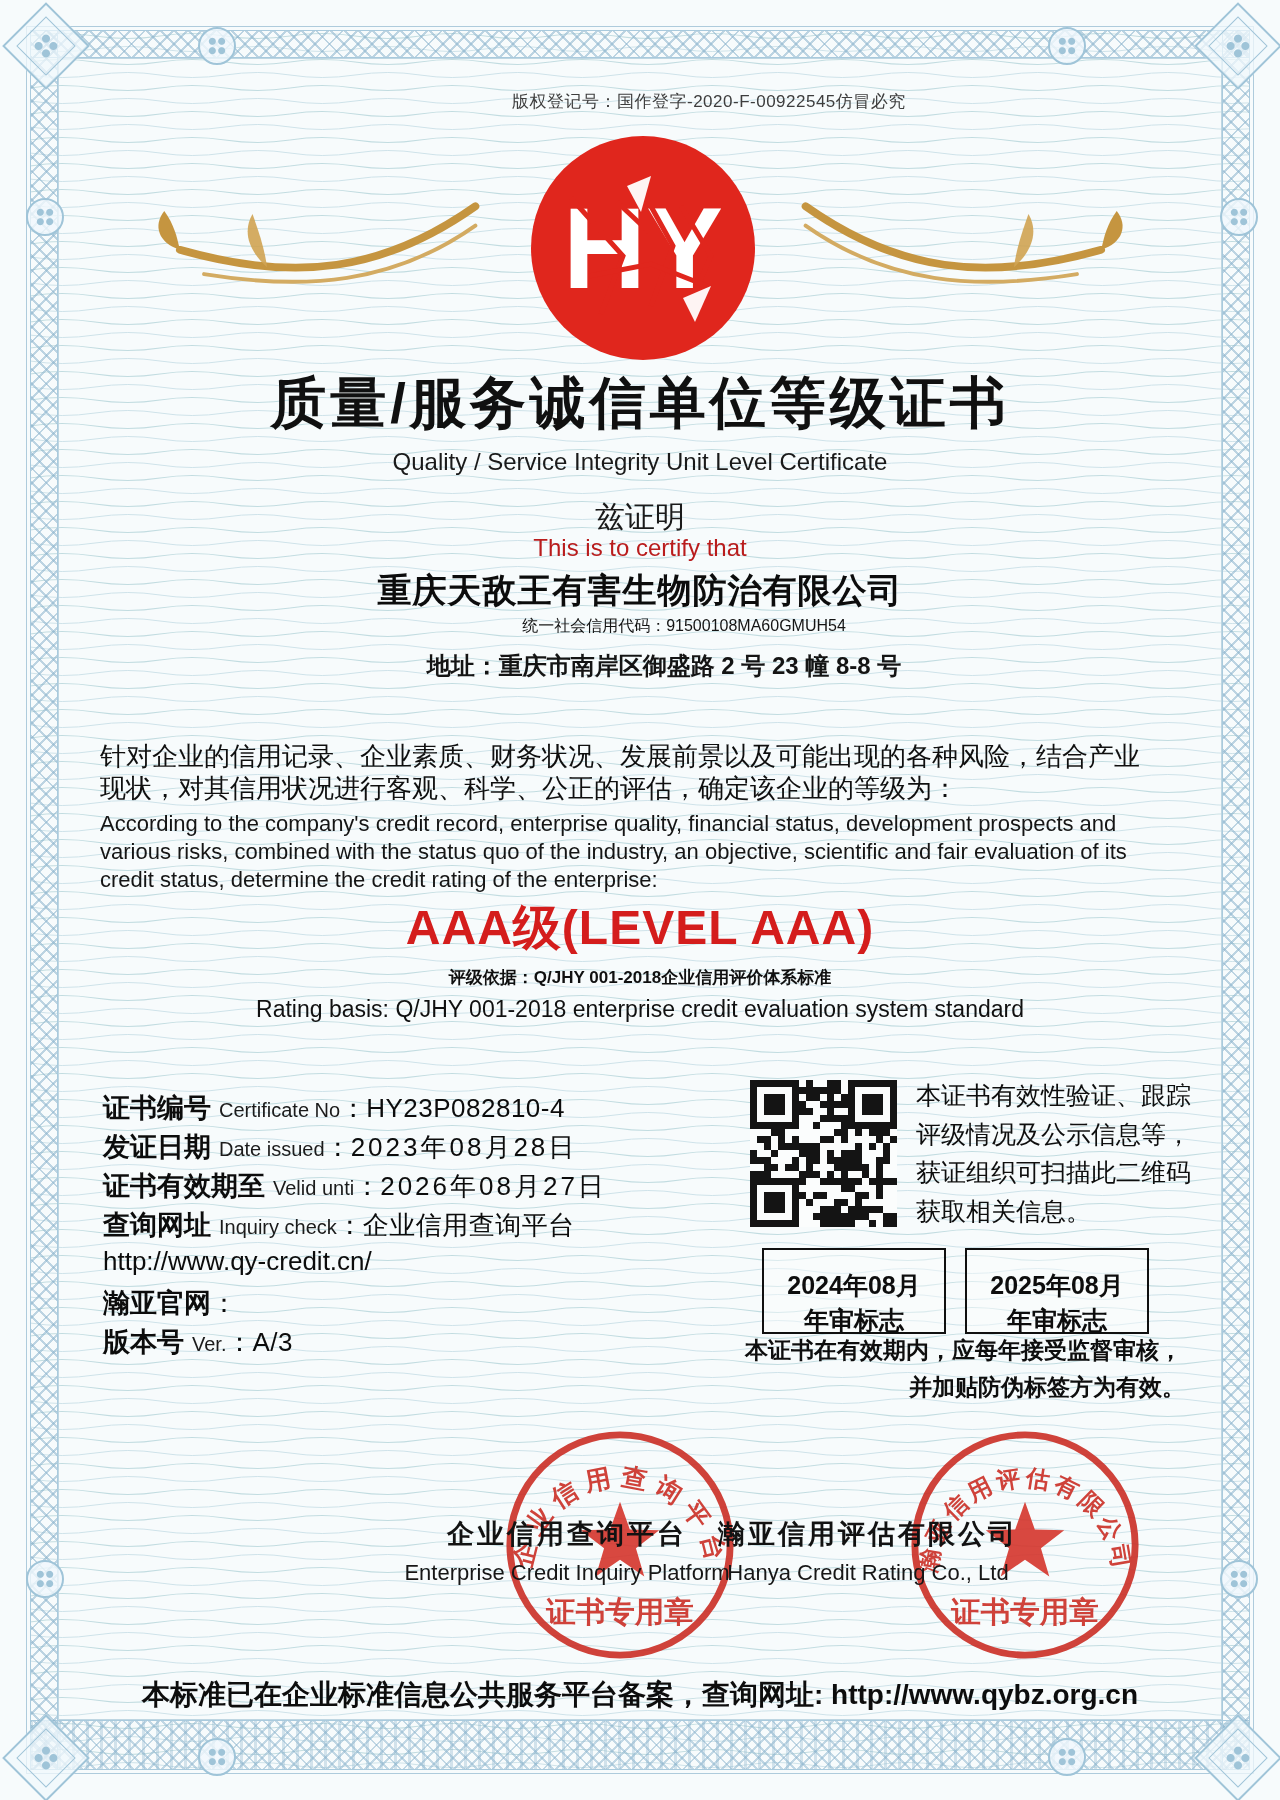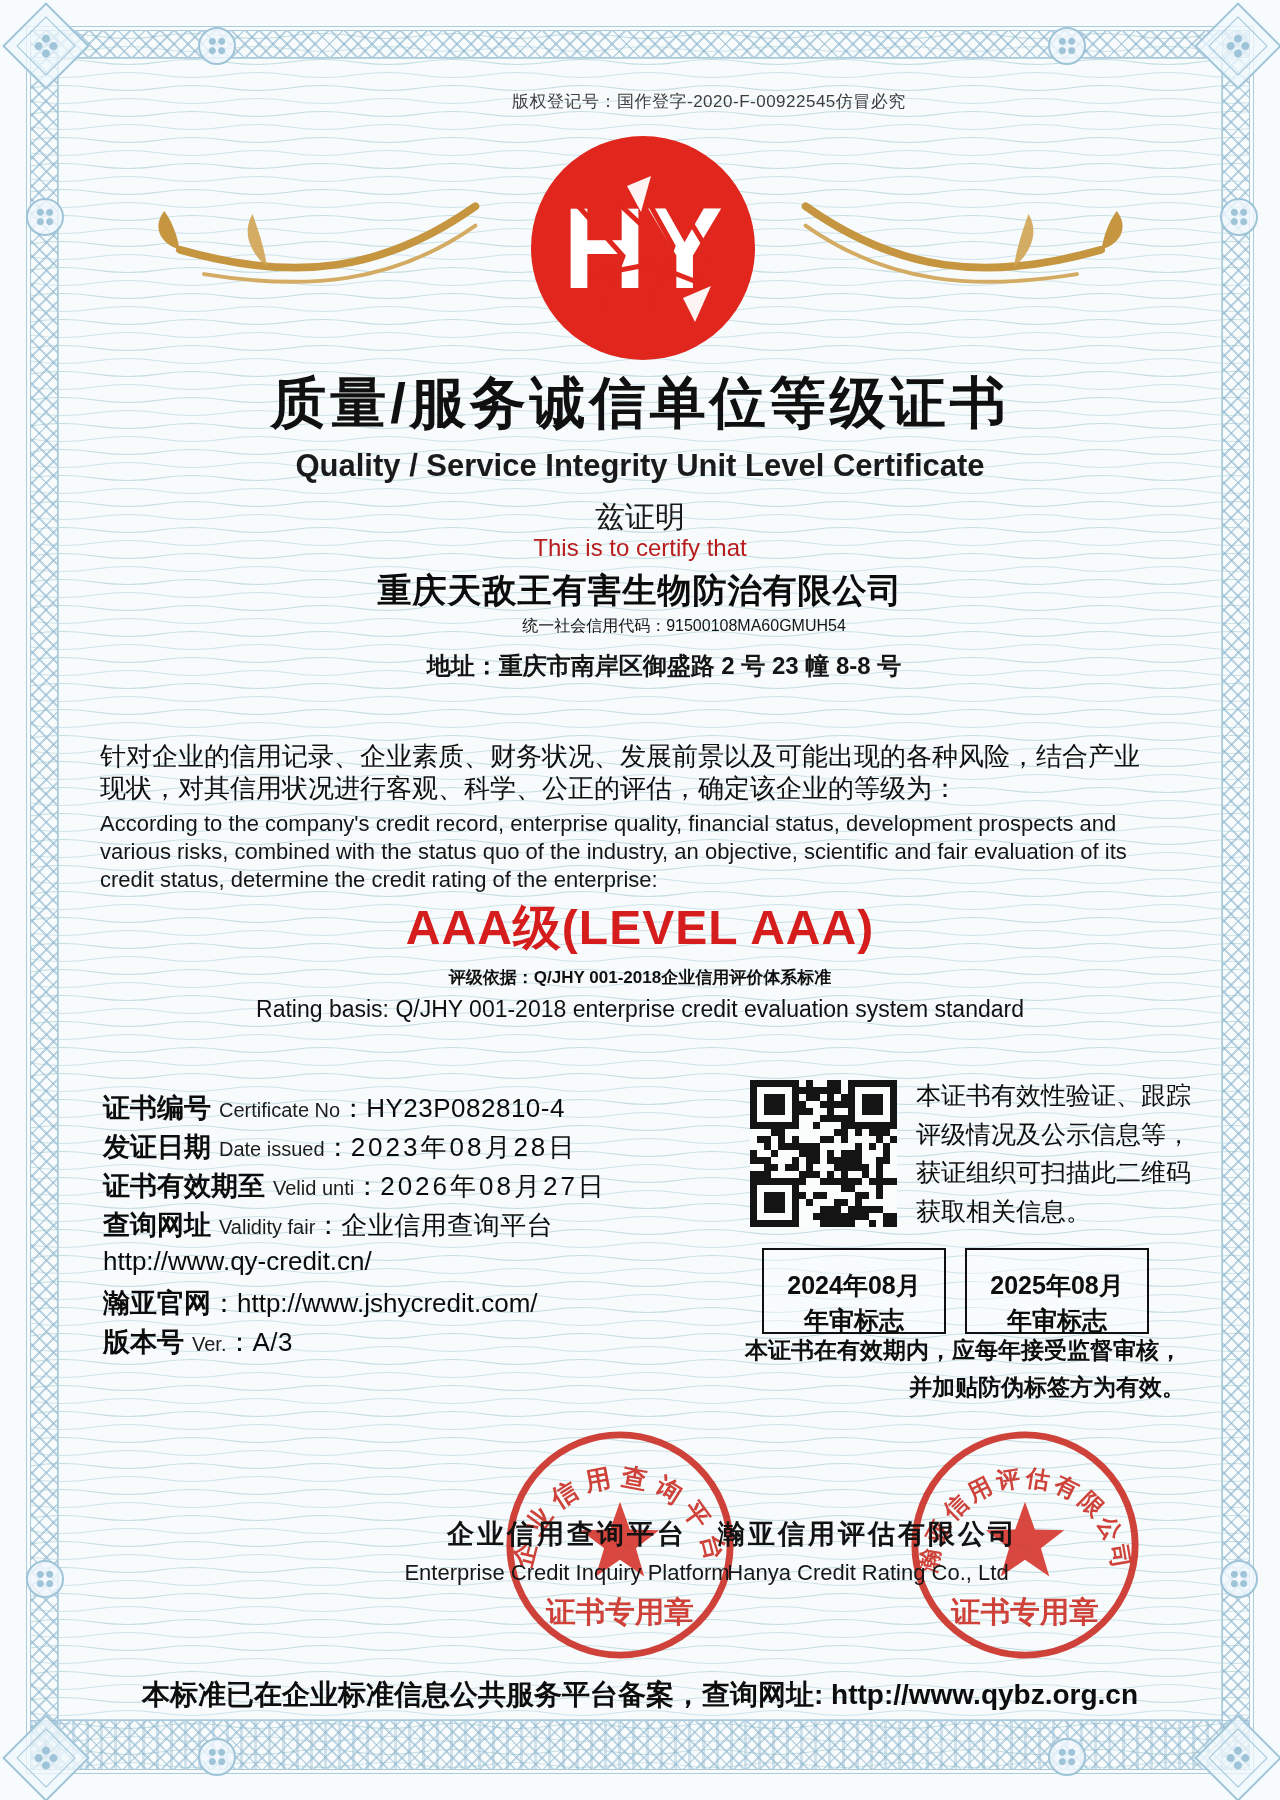--- a/index.html
+++ b/index.html
@@ -46,21 +46,21 @@
       radial-gradient(circle at 32% 68%, #9fc4d8 3px, transparent 4px),
       radial-gradient(circle at 68% 68%, #9fc4d8 3px, transparent 4px);}
   
   .content{position:absolute;inset:0;z-index:3;}
   .copyright{position:absolute;left:512px;top:90px;font-size:17px;color:#3d3d3d;font-weight:500;letter-spacing:.5px;}
   .logo{position:absolute;left:531px;top:136px;width:224px;height:224px;}
   .flourish{position:absolute;top:182px;width:335px;height:126px;}
   .flourish.l{left:148px;}
   .flourish.r{left:798px;transform:scaleX(-1);}
   .title-cn{position:absolute;left:0;width:100%;top:366px;text-align:center;font-size:56px;font-weight:700;letter-spacing:4px;color:#101010;}
-  .title-en{position:absolute;left:0;width:100%;top:448px;text-align:center;font-size:31px;font-weight:700;color:#1a1a1a;}
+  .title-en{position:absolute;left:0;width:100%;top:448px;text-align:center;font-size:24px;font-weight:400;color:#1a1a1a;}
   .certify-cn{position:absolute;left:0;width:100%;top:497px;text-align:center;font-size:30px;font-weight:500;color:#1a1a1a;}
   .certify-en{position:absolute;left:0;width:100%;top:534px;text-align:center;font-size:24px;color:#b91c1c;}
   .company{position:absolute;left:0;width:100%;top:568px;text-align:center;font-size:34px;font-weight:700;letter-spacing:1px;color:#0c0c0c;}
   .code{position:absolute;left:0;width:100%;top:616px;text-align:center;font-size:16px;font-weight:400;color:#141414;padding-left:44px;}
   .addr{position:absolute;left:0;width:100%;top:650px;text-align:center;font-size:24px;font-weight:600;color:#141414;margin-left:24px;}
   .eval{position:absolute;left:100px;top:740px;width:1085px;}
   .eval-cn{font-size:26px;line-height:32px;font-weight:500;white-space:pre-line;color:#0f0f0f;}
   .eval-en{margin-top:6px;font-size:22px;line-height:28px;color:#151515;}
   .aaa{position:absolute;left:0;width:100%;top:896px;text-align:center;font-size:48px;font-weight:700;color:#d41d1c;letter-spacing:1px;}
   .basis-cn{position:absolute;left:0;width:100%;top:966px;text-align:center;font-size:17px;font-weight:600;color:#101010;}
@@ -192,31 +192,30 @@
         <span class="val wide">2023年08月28日</span>
       </div>
       <div class="drow">
         <span class="lab-cn">证书有效期至</span>
         <span class="lab-en">Velid unti</span>
         <span class="colon">：</span>
         <span class="val wide">2026年08月27日</span>
       </div>
       <div class="drow">
         <span class="lab-cn">查询网址</span>
-        <span class="lab-en">Validity fair</span>
+        <span class="lab-en">Inquiry check</span>
         <span class="colon">：</span>
         <span class="val">企业信用查询平台</span>
       </div>
       <div class="drow">
         <span class="url">http://www.qy-credit.cn/</span>
       </div>
       <div class="drow">
         <span class="lab-cn">瀚亚官网</span>
         <span class="colon">：</span>
-        <span class="url">http://www.jshycredit.com/</span>
       </div>
       <div class="drow">
         <span class="lab-cn">版本号</span>
         <span class="lab-en">Ver.</span>
         <span class="colon">：</span>
         <span class="val">A/3</span>
       </div>
     </div>
 
     <div class="qr">

